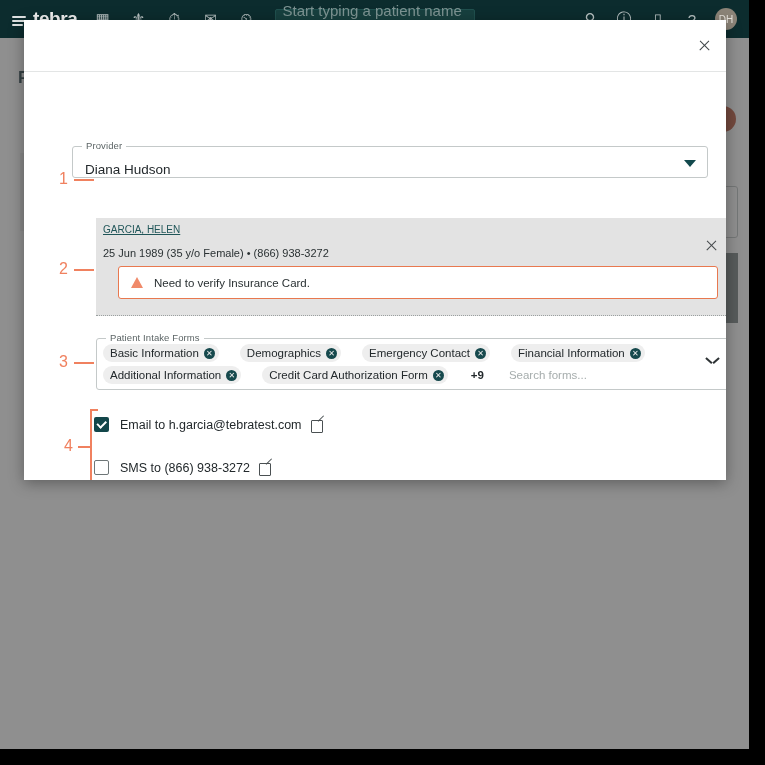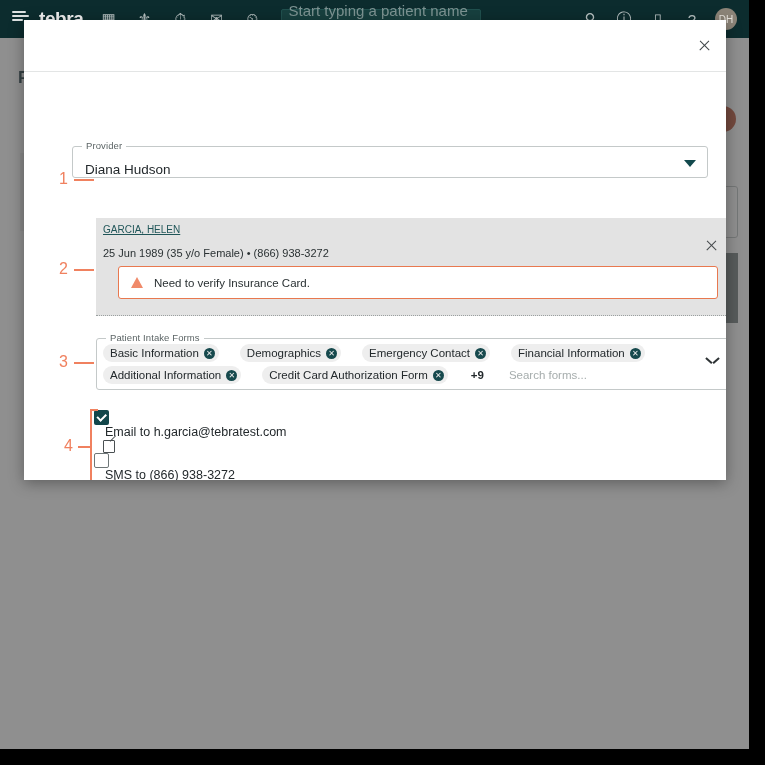--- a/index.html
+++ b/index.html
@@ -27,21 +27,21 @@
     position: absolute;
     left: 0; top: 0;
     width: 749px; height: 38px;
     background: #0c2c2e;
     display: flex;
     align-items: center;
     padding: 0 12px;
     gap: 14px;
   }
   .nav-brand {
-    display: flex; align-items: flex-start; gap: 10px;
+    display: flex; align-items: flex-end; gap: 4px;
     color: #f2f2f2;
     font-size: 19px;
     font-weight: bold;
     letter-spacing: -0.4px;
   }
   .nav-brand-mark {
     width: 17px; height: 17px;
     position: relative;
   }
   .nav-brand-mark span {
@@ -296,24 +296,23 @@
   #forms-caret::before, #forms-caret::after {
     content: ""; position: absolute; top: 1px;
     width: 8px; height: 1.8px; background: #2d3234;
   }
   #forms-caret::before { left: 0;  transform: rotate(42deg); transform-origin: left center; }
   #forms-caret::after  { right: 0; transform: rotate(-42deg); transform-origin: right center; }
 
   
   #delivery-options { position: absolute; left: 70px; top: 338px; width: 450px; }
   .delivery-row {
-    display: flex; align-items: flex-start;
+    display: flex; align-items: flex-end;
     height: 22px;
     margin-bottom: 21px;
-    flex-direction: column;
   }
   .cb {
     width: 15px; height: 15px;
     border-radius: 2px;
     display: flex; align-items: center; justify-content: center;
     cursor: pointer;
     flex: 0 0 auto;
   }
   .cb.checked { background: #12464a; }
   .cb.checked::after {

